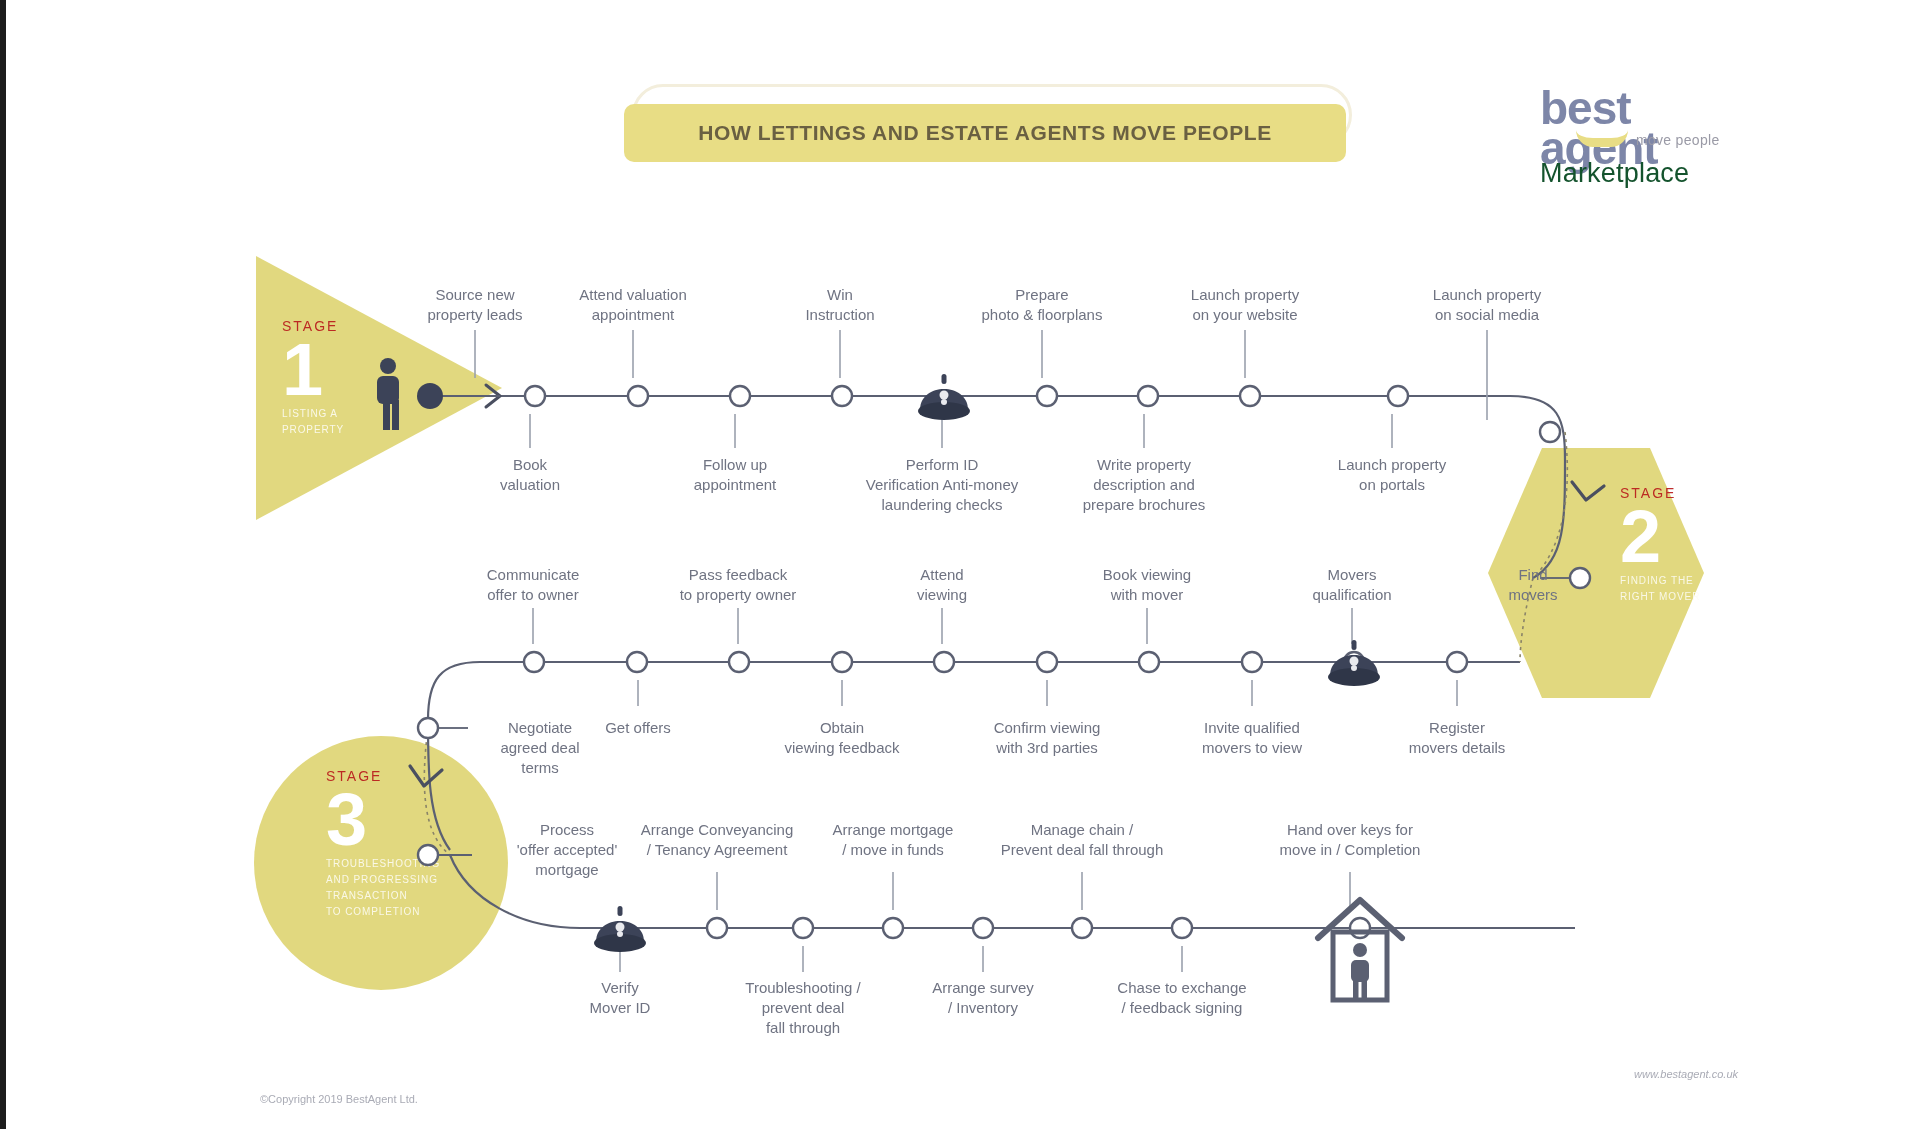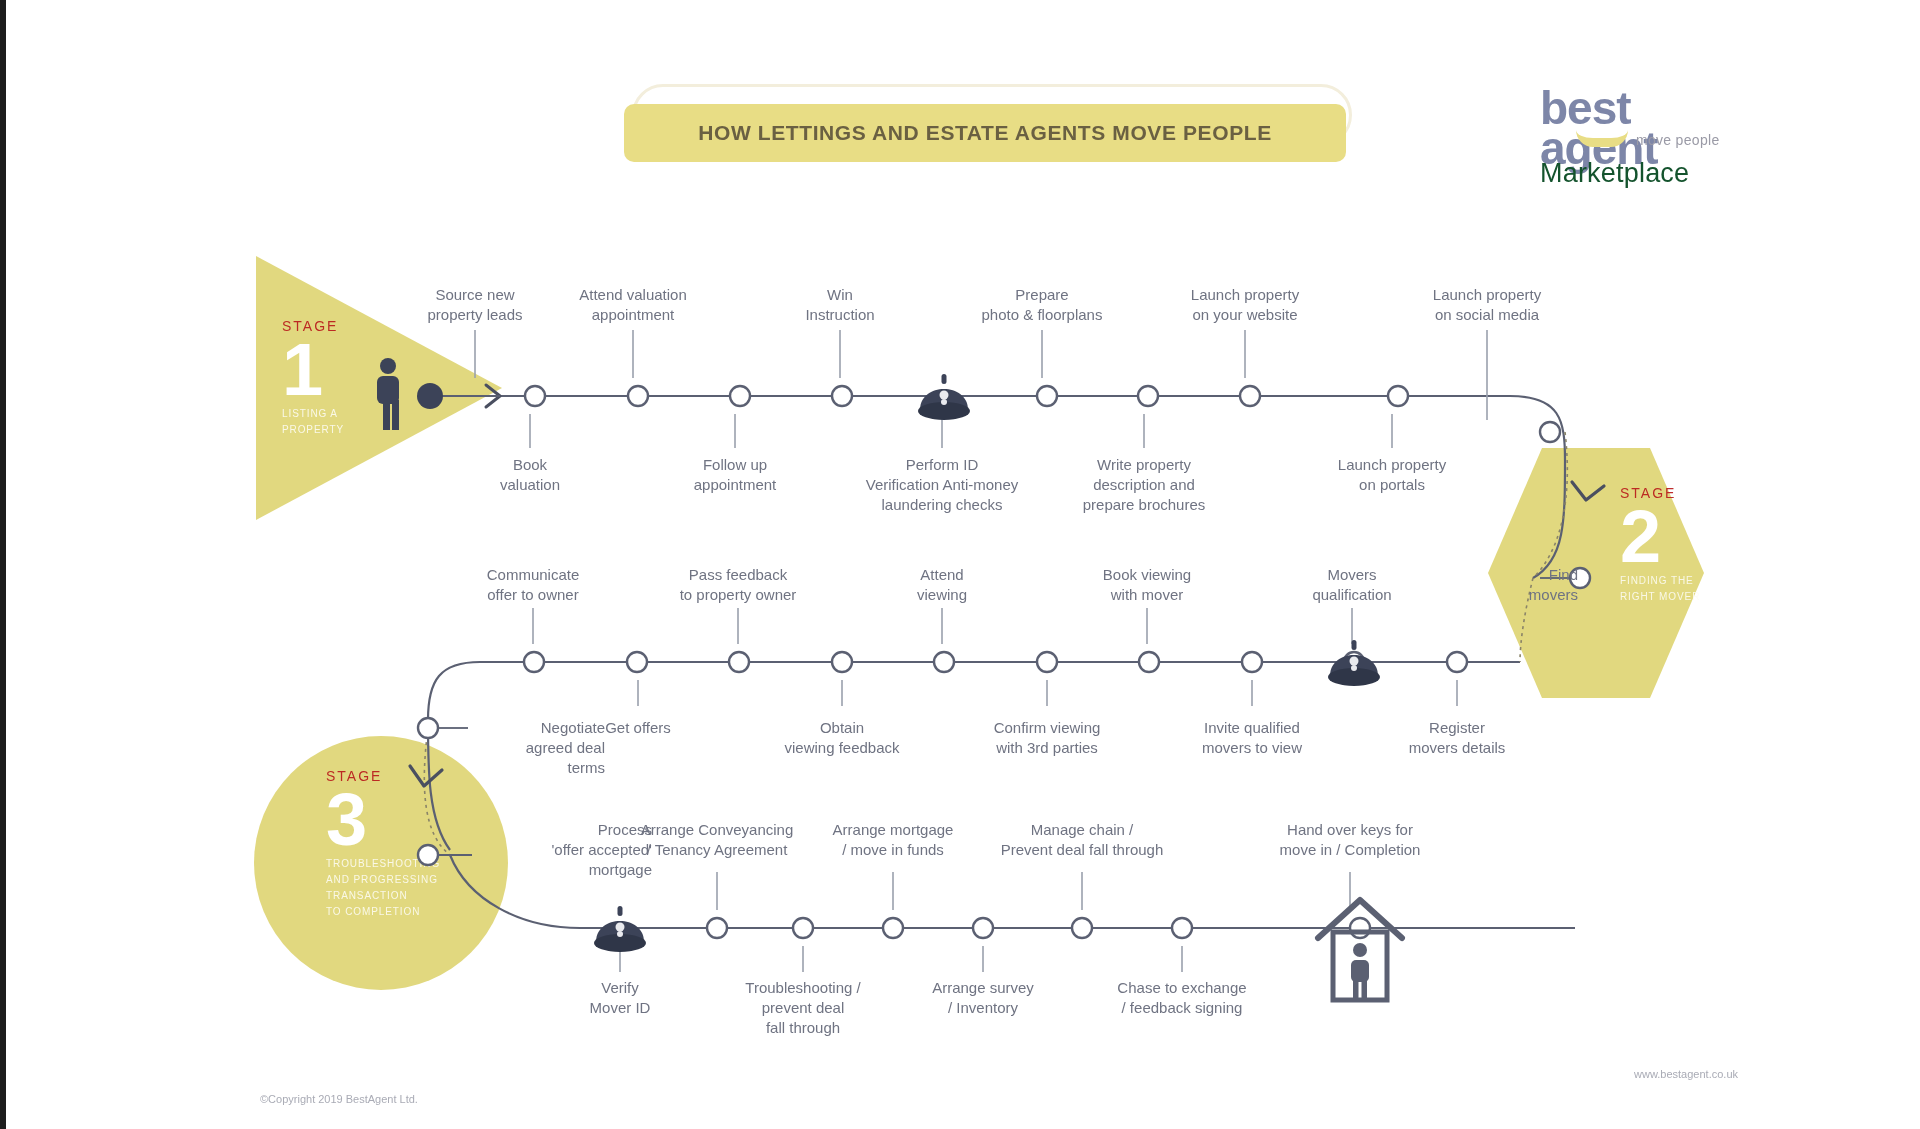--- a/index.html
+++ b/index.html
@@ -82,25 +82,25 @@
 
   
   #flow{ position:absolute; left:0; top:0; width:1908px; height:1129px; }
 
   
   .lab{
     position:absolute; font-size:15px; line-height:20px;
     color:#6f7382; text-align:center; font-family:"Liberation Sans", sans-serif;
     transform:translateX(-50%); white-space:pre-line;
   }
-  .lab.left-anchor{ transform:none; text-align:right; }
+  .lab.left-anchor{ transform:none; text-align:center; }
 
   
   #copyright{ position:absolute; left:240px; top:1068px; font-size:11px; color:#a9abb5;margin-top:25px; }
-  #website{ position:absolute; right:190px; top:1068px; font-size:11px; color:#a9abb5; }
+  #website{ position:absolute; right:190px; top:1068px; font-size:11px; color:#a9abb5;font-style:italic; }
 </style>
 </head>
 <body>
 
 <div class="gutter l"></div>
 <div class="gutter r"></div>
 
 <div class="canvas">
 
   <div id="title-ghost"></div>

